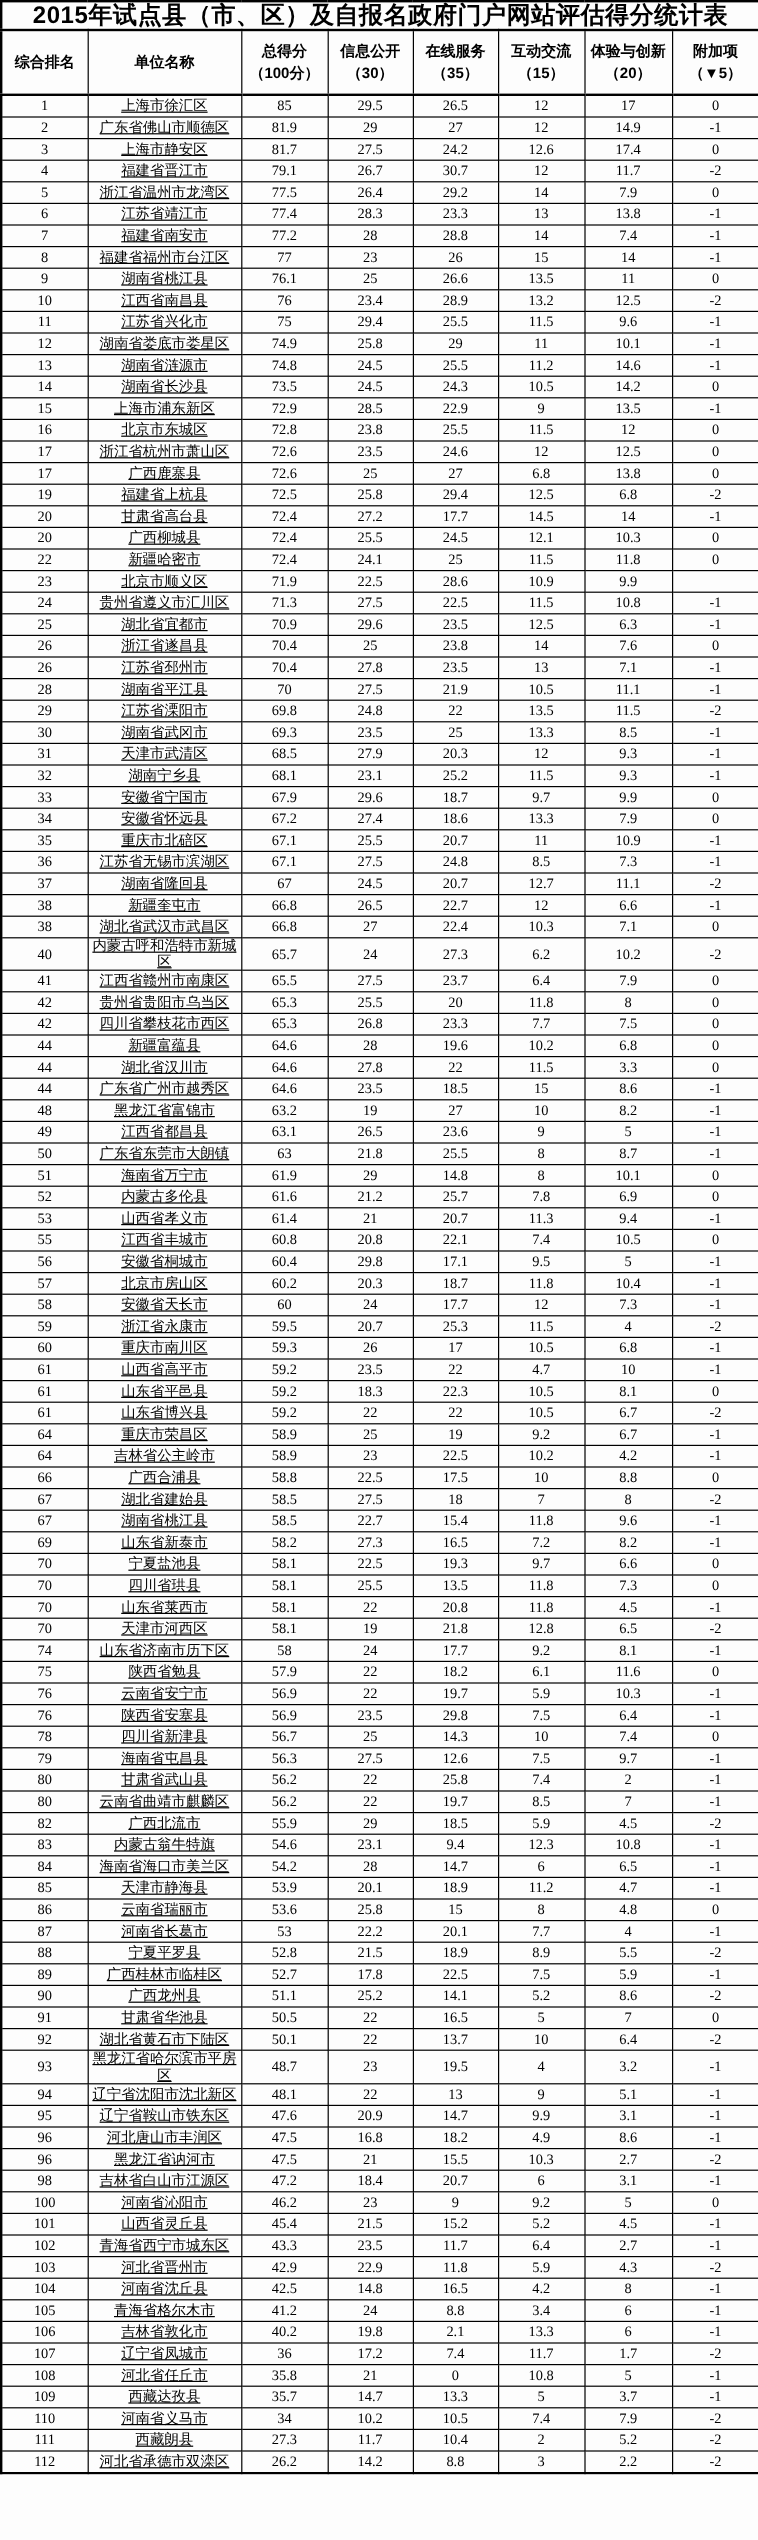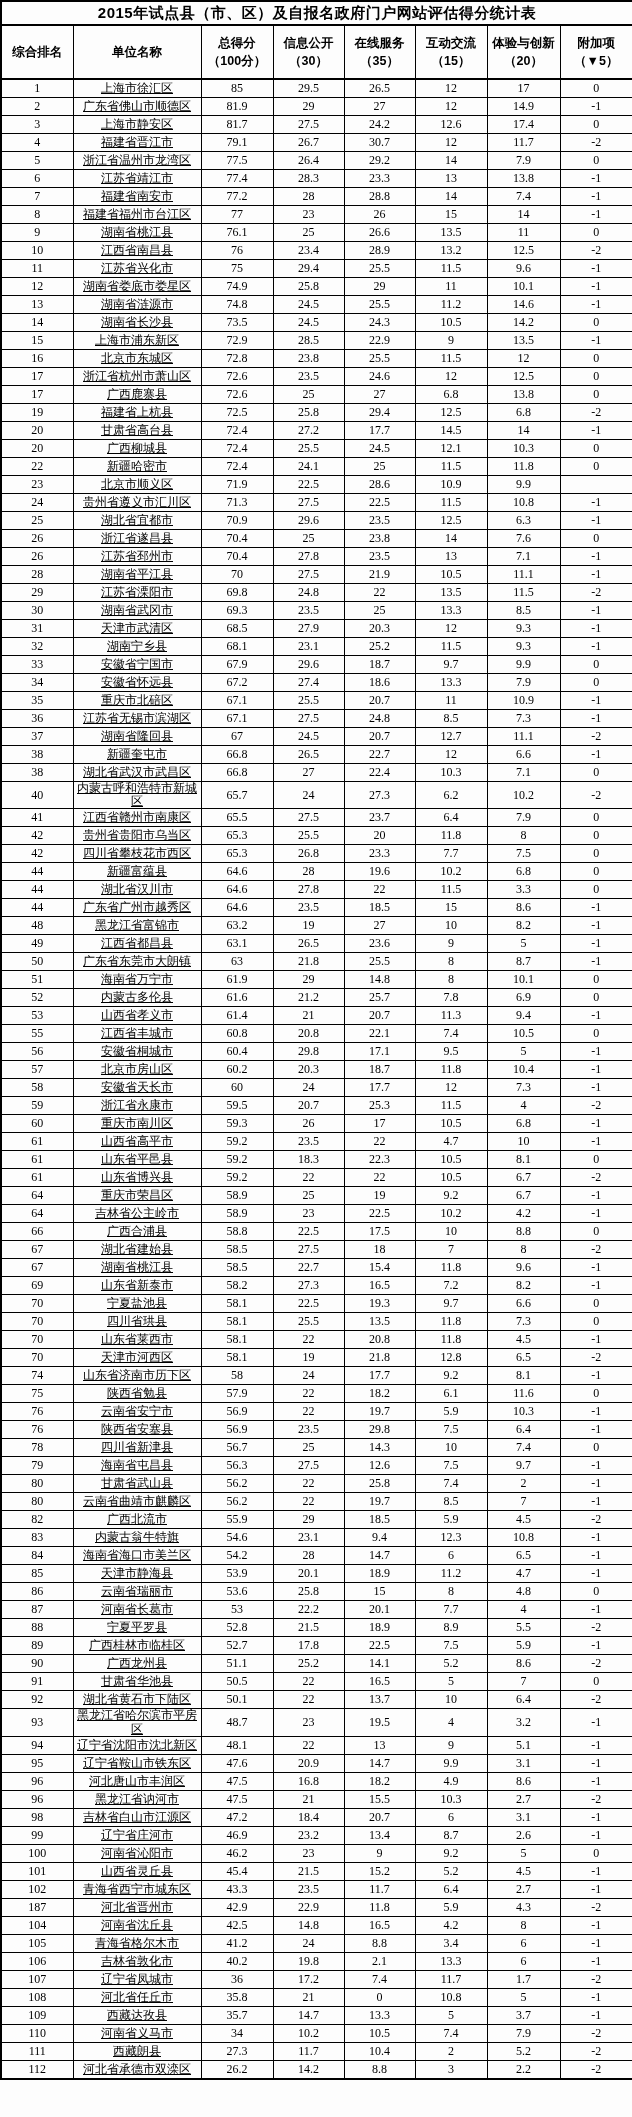--- a/index.html
+++ b/index.html
@@ -21,21 +21,21 @@
     border: 1px solid #000;
     text-align: center;
     vertical-align: middle;
     padding: 0;
     overflow: hidden;
     color: #000;
   }
   .title-cell {
     font-family: "Liberation Sans", sans-serif;
     font-weight: bold;
-    font-size: 15px;
+    font-size: 20px;
     height: 22px;
     line-height: 22px;
     border-bottom: 2px solid #000 !important;
     letter-spacing: 0.5px;
   }
   thead th {
     font-family: "Liberation Sans", sans-serif;
     font-weight: bold;
     font-size: 12.5px;
     height: 52px;
@@ -1055,30 +1055,20 @@
         <td>98</td>
         <td class="name-cell"><span>吉林省白山市江源区</span></td>
         <td>47.2</td>
         <td>18.4</td>
         <td>20.7</td>
         <td>6</td>
         <td>3.1</td>
         <td>-1</td>
       </tr>
       <tr>
-        <td>99</td>
-        <td class="name-cell"><span>辽宁省庄河市</span></td>
-        <td>46.9</td>
-        <td>23.2</td>
-        <td>13.4</td>
-        <td>8.7</td>
-        <td>2.6</td>
-        <td>-1</td>
-      </tr>
-      <tr>
         <td>100</td>
         <td class="name-cell"><span>河南省沁阳市</span></td>
         <td>46.2</td>
         <td>23</td>
         <td>9</td>
         <td>9.2</td>
         <td>5</td>
         <td>0</td>
       </tr>
       <tr>
@@ -1095,21 +1085,21 @@
         <td>102</td>
         <td class="name-cell"><span>青海省西宁市城东区</span></td>
         <td>43.3</td>
         <td>23.5</td>
         <td>11.7</td>
         <td>6.4</td>
         <td>2.7</td>
         <td>-1</td>
       </tr>
       <tr>
-        <td>187</td>
+        <td>103</td>
         <td class="name-cell"><span>河北省晋州市</span></td>
         <td>42.9</td>
         <td>22.9</td>
         <td>11.8</td>
         <td>5.9</td>
         <td>4.3</td>
         <td>-2</td>
       </tr>
       <tr>
         <td>104</td>

